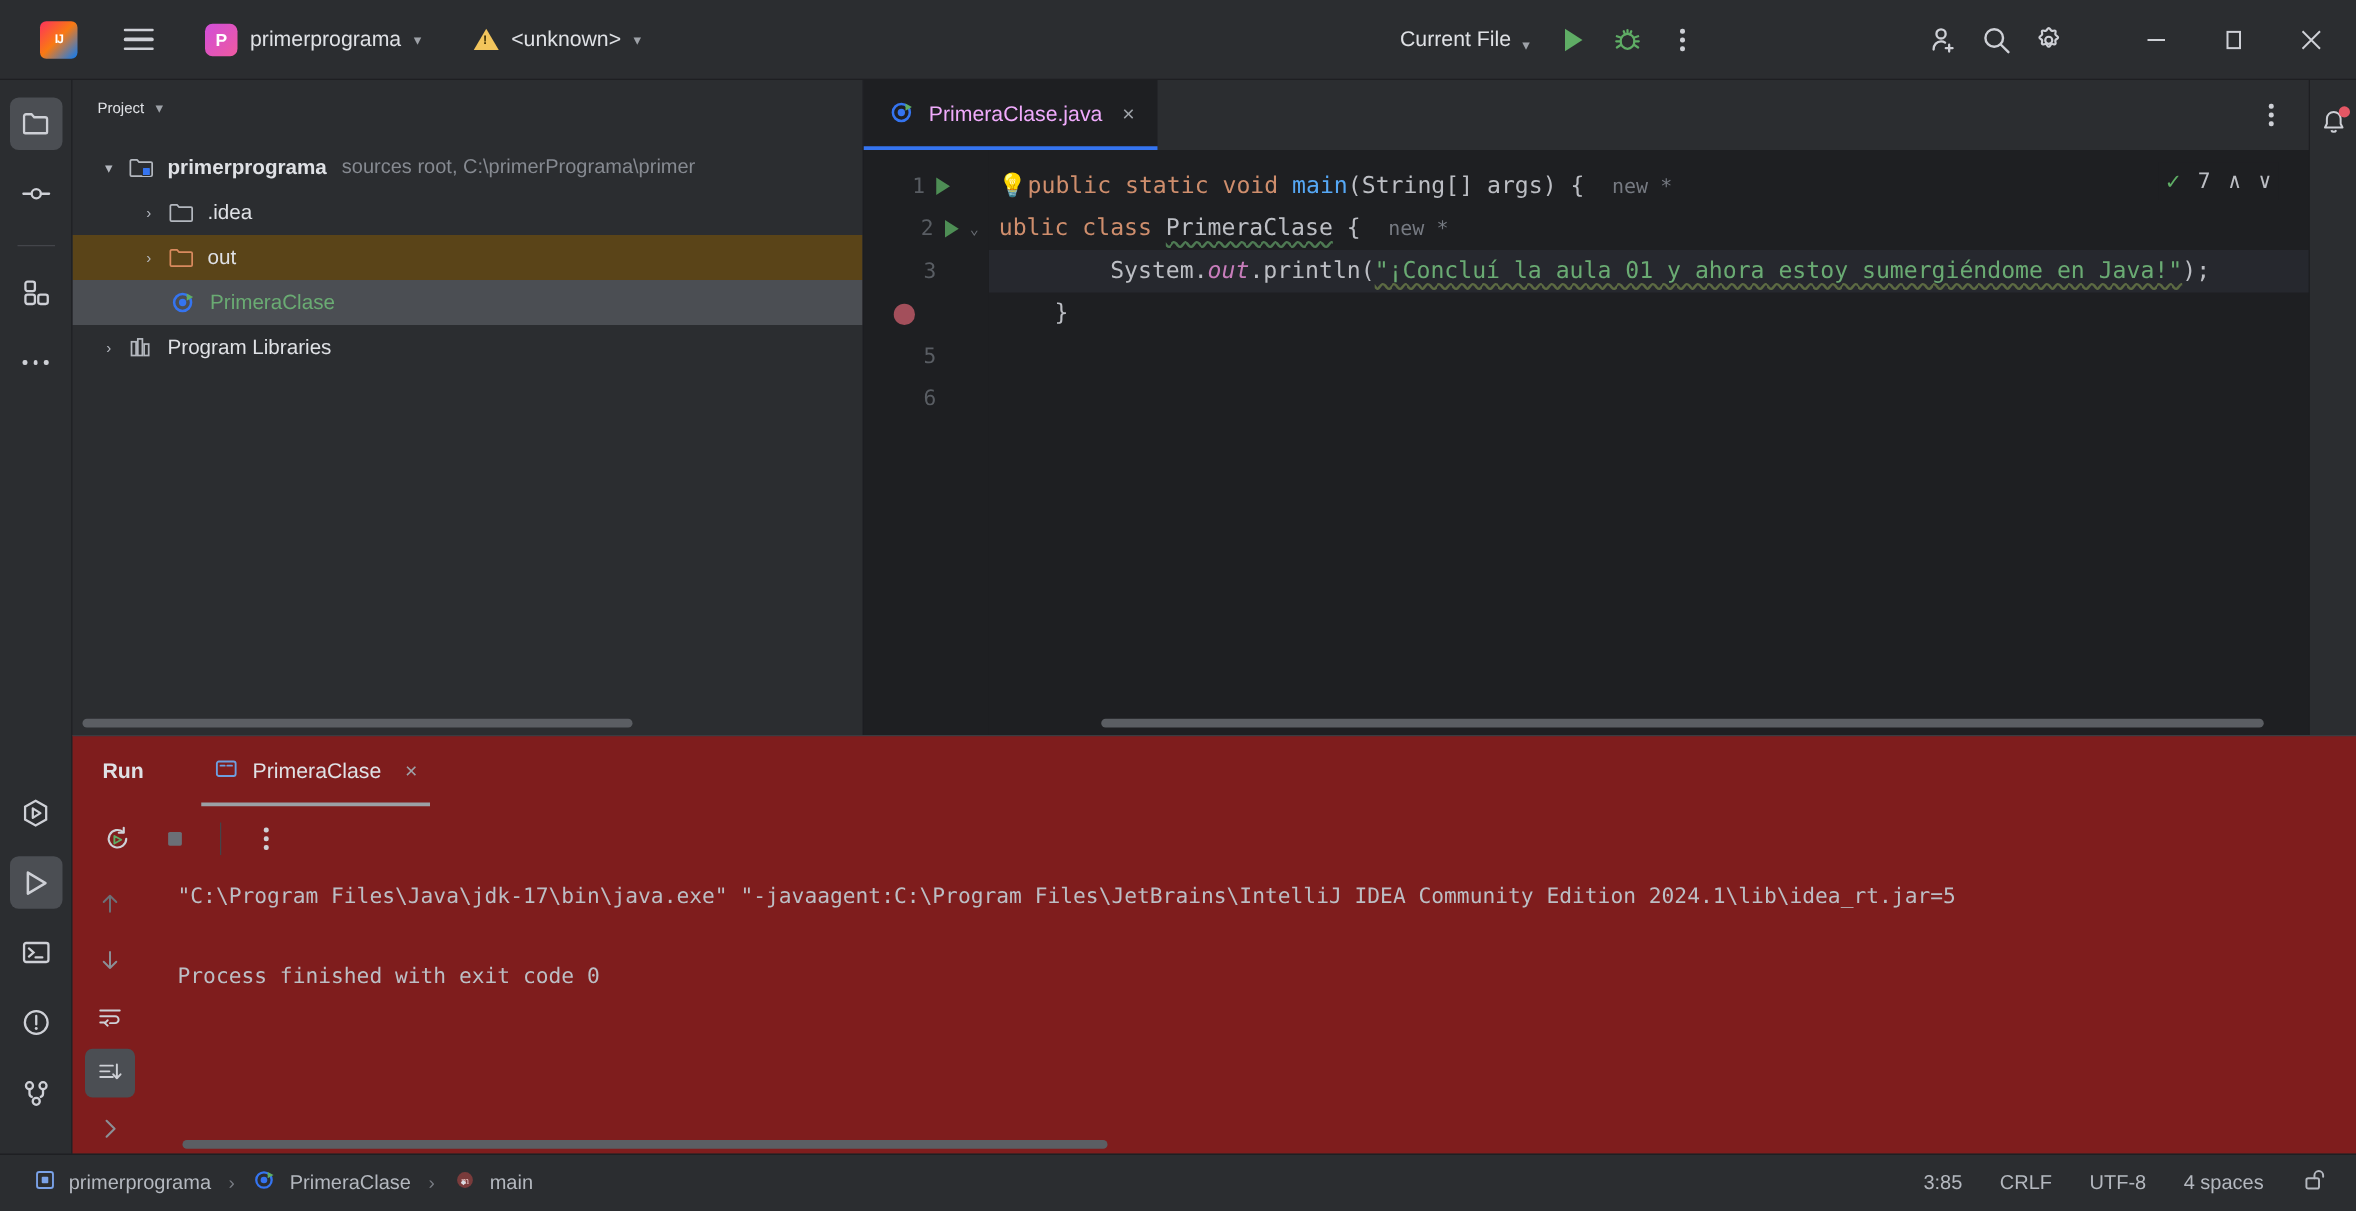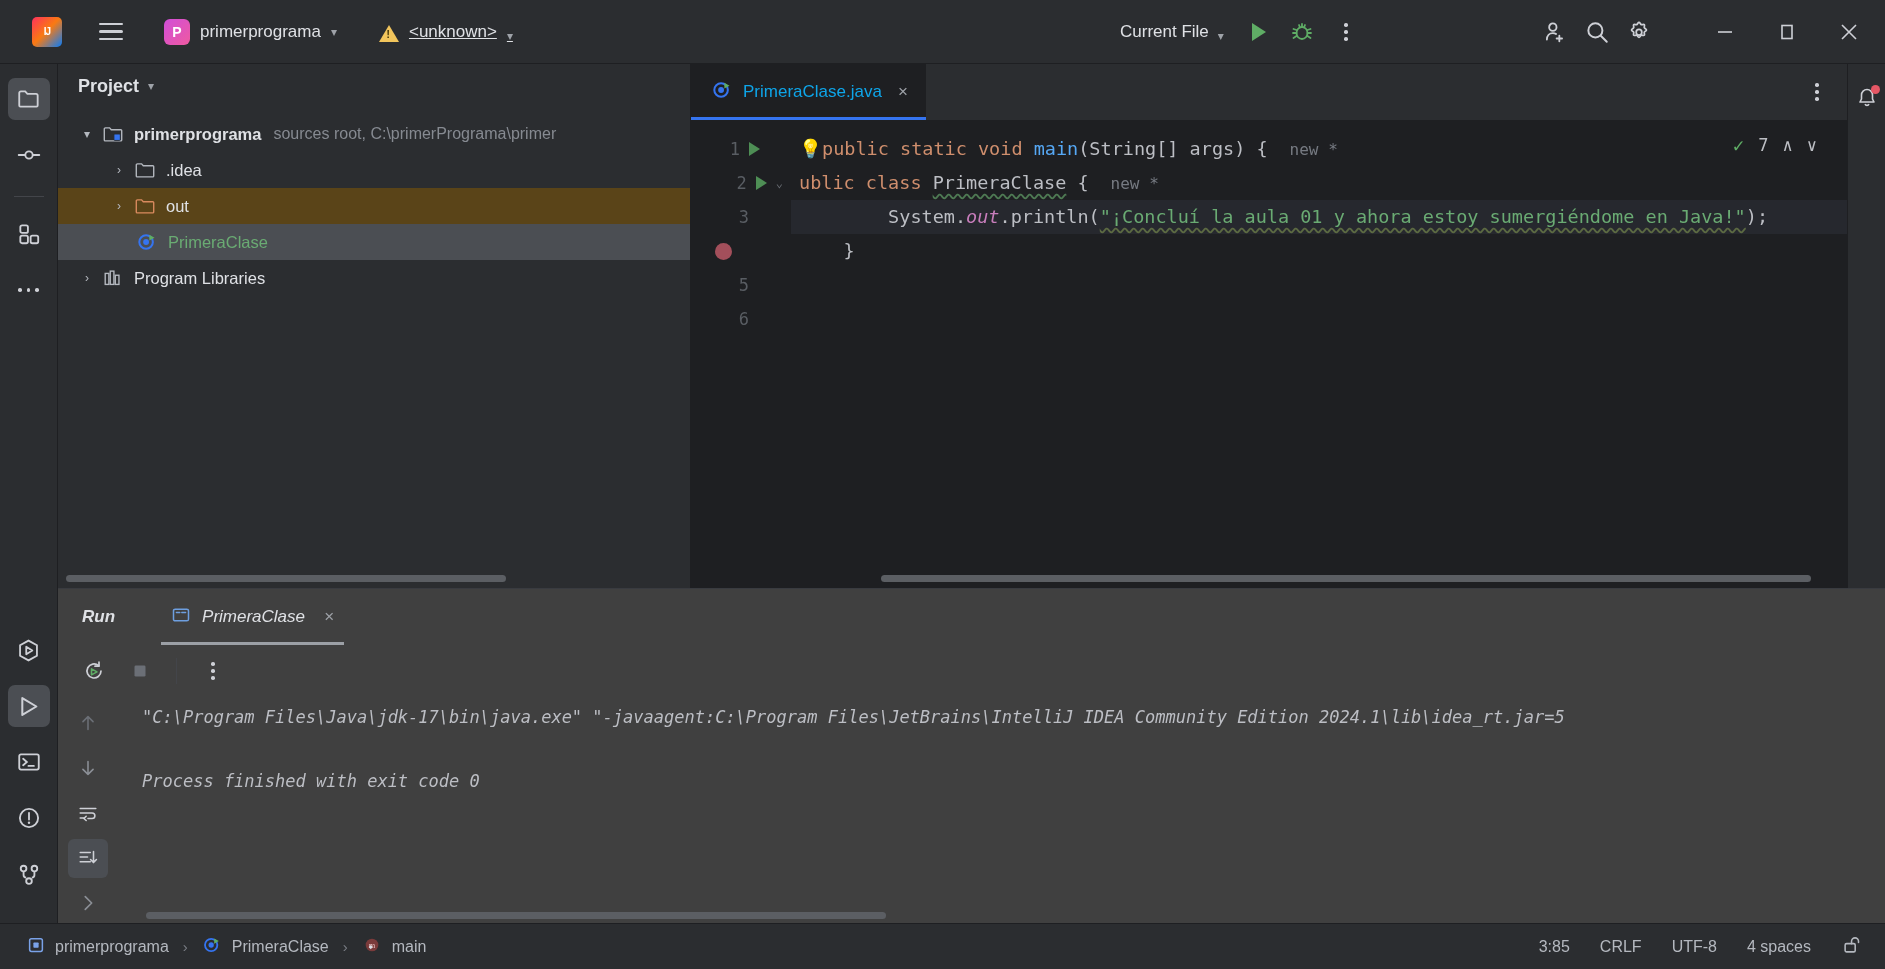--- a/index.html
+++ b/index.html
@@ -35,21 +35,21 @@
     padding: 5px 10px; border-radius: 6px; cursor: pointer;
   }
   .proj-badge {
     width: 26px; height: 26px; border-radius: 6px;
     background: linear-gradient(135deg,#d14ed9,#ef5aa0);
     color: #fff; font-size: 14px; font-weight: 600;
     display: flex; align-items: center; justify-content: center;
   }
   .proj-name { font-size: 17px; color: #dfe1e5; }
   .chev { color: #9ea2a8; font-size: 12px; line-height: 1; }
-  .runcfg-chip { display: flex; align-items:flex-end; gap: 10px; padding: 5px 10px; border-radius: 6px; margin-left: 22px; cursor:pointer;text-decoration:underline;}
+  .runcfg-chip { display: flex; align-items:center; gap: 10px; padding: 5px 10px; border-radius: 6px; margin-left: 22px; cursor:pointer;}
   .warn-tri { width: 0; height: 0; border-left: 10px solid transparent; border-right: 10px solid transparent; border-bottom: 17px solid #f2c55c; position: relative; }
   .warn-tri::after { content:"!"; position:absolute; left:-2.5px; top:4px; font-size:10px; font-weight:bold; color:#3a2d00; }
   .runcfg-name { font-size: 17px; color: #dfe1e5; }
 
   .tb-center {
     position: absolute; left: 1110px; top: 0; height: 64px;
     display: flex; align-items: center; gap: 4px;
   }
   .curfile { display:flex; align-items:flex-end; gap:9px; padding: 6px 10px; border-radius:6px; cursor:pointer;}
   .curfile-label { font-size: 17px; color: #dfe1e5; }
@@ -67,37 +67,37 @@
   
   .rail { width: 58px; flex: 0 0 58px; background:#2b2d30; display:flex; flex-direction:column; align-items:center; padding-top: 14px; border-right:1px solid #1e1f22;}
   .rail-btn { width:42px;height:42px;display:flex;align-items:center;justify-content:center;border-radius:7px;cursor:pointer;margin-bottom:14px;}
   .rail-btn.active { background:#4b4e53; }
   .rail-sep { width:30px;height:1px;background:#43454a;margin:6px 0 16px; }
   .rail-bottom { margin-top:auto; display:flex;flex-direction:column;align-items:center;padding-bottom:14px;}
 
   
   .leftpane { width: 633px; flex: 0 0 633px; background:#2b2d30; display:flex; flex-direction:column; min-height:0; border-right: 1px solid #1e1f22;}
   .pane-head { height: 44px; display:flex; align-items:center; padding: 0 20px; gap: 9px; cursor:pointer;}
-  .pane-title { font-size:18px; font-weight:700; color:#dfe1e5;}
+  .pane-title { font-size:12px; font-weight:400; color:#dfe1e5;}
   .tree { flex:1 1 auto; overflow:hidden; padding-top: 8px; position:relative;}
   .trow { display:flex; align-items:center; height:36px; padding-left: 14px; font-size:16.5px; color:#dfe1e5; cursor:pointer; white-space:nowrap;}
   .trow.selected { background:#4b4e53; }
   .trow.highlight { background:#5a4418; }
   .tw { width: 30px; display:flex; align-items:center; justify-content:center; color:#b4b8bf; font-size: 12px; flex:0 0 30px;}
   .ico { width: 26px; flex:0 0 26px; display:flex; align-items:center; justify-content:flex-start; margin-right:6px; }
   .tlabel.bold { font-weight:700; }
   .tlabel.green { color:#6aab73; }
   .tmeta { color:#868a91; margin-left:12px; font-size:16px; }
   .hscroll { position:absolute; left:8px; bottom:6px; height:7px; width:440px; background:#5b5e63; border-radius:4px; }
 
   
   .editorcol { flex:1 1 auto; display:flex; flex-direction:column; min-width:0; background:#1e1f22;}
   .tabbar { height: 56px; flex:0 0 56px; display:flex; align-items:center; background:#2b2d30; position:relative; }
   .etab { display:flex; align-items:center; gap:10px; height:56px; padding: 0 18px 0 20px; position:relative; cursor:pointer; background:#1e1f22;}
-  .etab .name { font-size:17px; color:#0ea5e9; }
+  .etab .name { font-size:17px; color:#f0abfc; }
   .etab .close { color:#9ea2a8; font-size:17px; margin-left:6px; }
   .etab::after { content:""; position:absolute; left:0; right:0; bottom:0; height:3px; background:#3574f0; }
   .tabbar-right { margin-left:auto; display:flex; align-items:center; padding-right: 10px; }
 
   .editorbody { flex:1 1 auto; display:flex; min-height:0; position:relative; background:#1e1f22; }
   .gutter { width: 100px; flex:0 0 100px; background:#1e1f22; padding-top: 12px; position:relative; }
   .gline { height: 34px; display:flex; align-items:center; justify-content:flex-end; gap:9px; padding-right:8px; color:#595d63; font-size:17px; font-family:"DejaVu Sans Mono", monospace;}
   .grun { width:0;height:0;border-left:11px solid #4e8e55;border-top:7px solid transparent;border-bottom:7px solid transparent;}
   .gchev { color:#6b6f76; font-size:12px; }
   .breakpoint { width:17px;height:17px;border-radius:50%; background:#a34f5b; }
@@ -112,21 +112,21 @@
   .str { color:#6aab73; }
   .plain { color:#bcbec4; }
   .hint { color:#767a82; font-size:16px; }
   .typo { text-decoration: underline wavy #4e7a53; text-underline-offset:4px; }
   .typo2 { text-decoration: underline wavy #5c6a42; text-underline-offset:4px; }
   .inspect-widget { position:absolute; right: 24px; top: 10px; display:flex; align-items:center; gap:14px; font-size:17px; color:#bcbec4; background:#1e1f22; padding:4px 6px;}
   .chk { color:#5fad65; font-size:19px; }
   .ed-hscroll { position:absolute; left:90px; bottom:6px; height:7px; width:930px; background:#5b5e63; border-radius:4px; }
 
   
-  .runwin { height: 335px; flex:0 0 335px; background:#404040; display:flex; flex-direction:column; border-top:1px solid #393b40;font-style:italic;}
+  .runwin { height: 335px; flex:0 0 335px; background:#7f1d1d; display:flex; flex-direction:column; border-top:1px solid #393b40;}
   .runhead { height: 56px; flex:0 0 56px; display:flex; align-items:center; padding-left: 24px; gap: 0; }
   .runhead .rlabel { font-size:17px; font-weight:600; color:#dfe1e5; margin-right:46px;}
   .rtab { display:flex; align-items:center; gap:11px; height:56px; padding:0 10px; position:relative; cursor:pointer;}
   .rtab::after { content:""; position:absolute; left:0; right:0; bottom:0; height:3px; background:#9ca0a6; }
   .rtab .n { font-size:17px; color:#dfe1e5; }
   .rtab .x { color:#9ea2a8; font-size:17px; margin-left:8px; }
   .runtools { height: 52px; flex:0 0 52px; display:flex; align-items:center; gap:6px; padding-left:16px; border-bottom:none;}
   .rbtn { width:40px;height:40px;display:flex;align-items:center;justify-content:center;border-radius:6px;cursor:pointer;}
   .vsep { width:1px;height:26px;background:#43454a;margin:0 10px; }
   .runmain { flex:1 1 auto; display:flex; min-height:0; }

